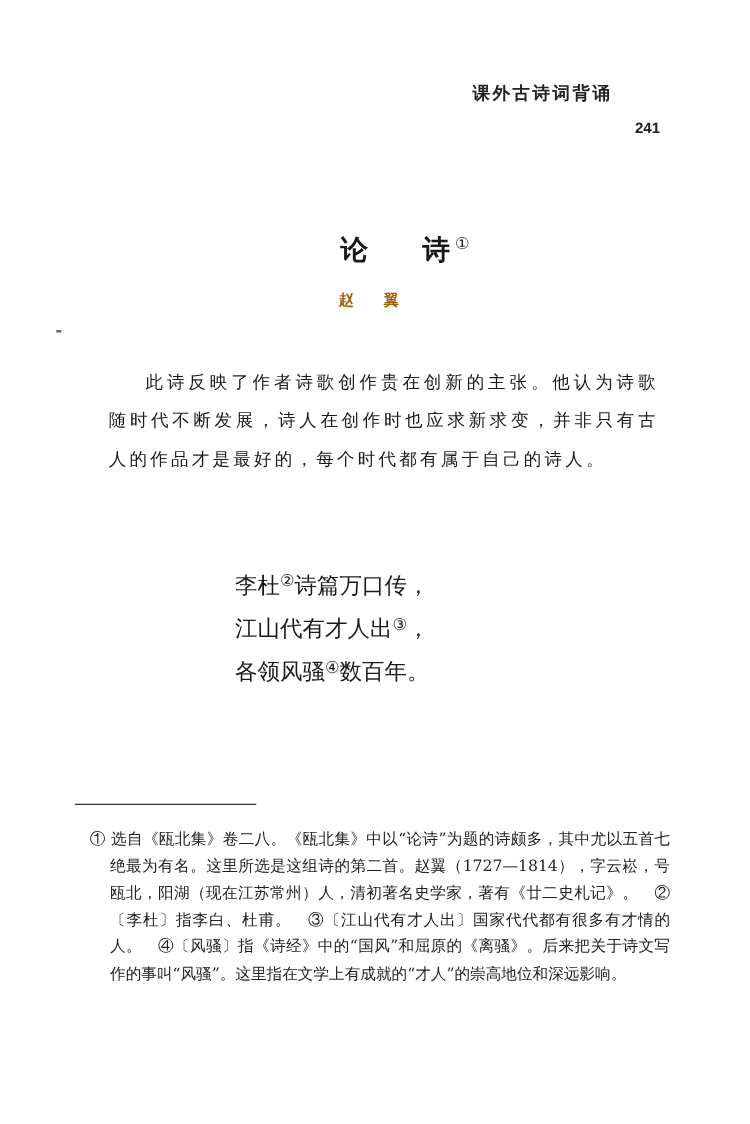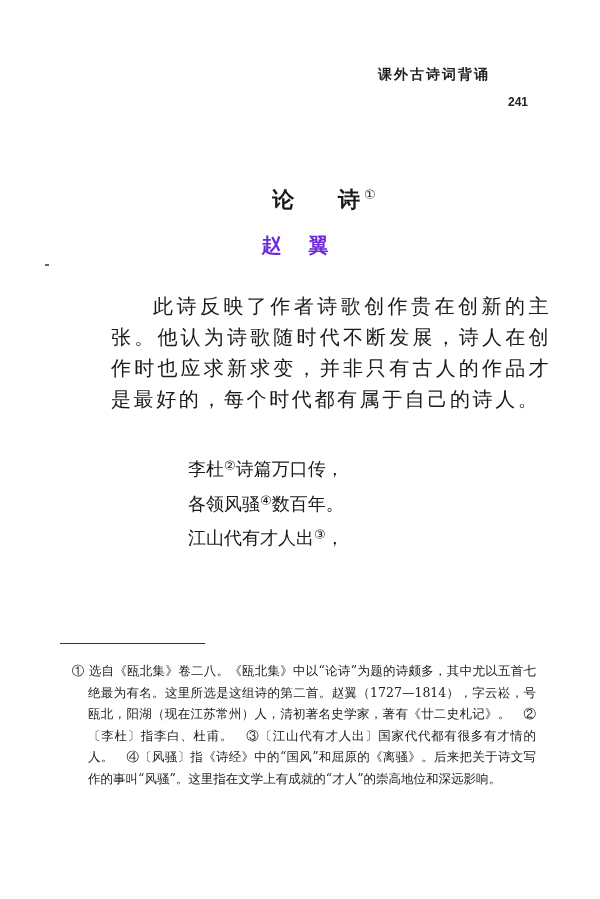--- a/index.html
+++ b/index.html
@@ -5,24 +5,24 @@
   html, body { margin: 0; padding: 0; background: #ffffff; }
   body { width: 600px; height: 899px; position: relative; overflow: hidden;
          font-family: "DejaVu Serif", "Liberation Serif", serif; color: #1a1a1a; }
   .header { position: absolute; top: 66px; right: 72px; display: flex; }
   .header-title { font-family: "DejaVu Sans", sans-serif; font-size: 14px; font-weight: bold; letter-spacing: 2px; color: #222; }
   .page-num { font-family: "Liberation Sans", sans-serif; font-size: 12px; font-weight: bold; margin-left: 18px; color: #222; margin-top: 29px; }
   .title { position: absolute; top: 185px; left: 0; width: 600px; text-align: center;
            font-family: "DejaVu Sans", sans-serif; font-size: 22px; font-weight: bold; letter-spacing: 18px; padding-left: 24px; }
   .title sup { font-size: 13px; font-weight: normal; letter-spacing: 0; vertical-align: 8px; margin-left: -14px; }
   .author { position: absolute; top: 232px; left: 0; width: 600px; text-align: center;
-            font-size: 20px; letter-spacing: 10px; font-weight: bold; color: #6d28d9; }
+            font-size: 12px; letter-spacing: 10px; font-weight: bold; color: #a16207; }
   .mark { position: absolute; left: 45px; top: 264px; width: 4px; height: 2px; background: #666; }
-  .intro { position: absolute; top: 291px; left: 87px; width: 440px; font-size: 20px; line-height: 31px;
-           letter-spacing: 2.6px; text-align: justify; margin-left: 24px; }
+  .intro { position: absolute; top: 291px; left: 87px; width: 440px; font-size: 14px; line-height: 31px;
+           letter-spacing: 2.6px; text-align: justify; }
   .intro p { margin: 0; text-indent: 2.1em; }
   .poem { position: absolute; top: 450px; left: 188px; font-family: "DejaVu Sans", sans-serif; font-size: 18px; line-height: 31.5px; }
   .poem div { white-space: nowrap; }
   .poem sup { font-size: 13px; vertical-align: 5px; }
   .rule { position: absolute; top: 643px; left: 60px; width: 145px; height: 1px; background: #333; }
   .notes { position: absolute; top: 660px; left: 88px; width: 448px; font-size: 12.5px; line-height: 21.6px; text-align: justify; color: #222; }
   .notes p { margin: 0; text-indent: -1.3em; padding-left: 0; }
 </style>
 </head>
 <body>
@@ -37,21 +37,21 @@
 <div class="author">赵 翼</div>
 
 <div class="mark"></div>
 
 <div class="intro">
   <p>此诗反映了作者诗歌创作贵在创新的主张。他认为诗歌随时代不断发展，诗人在创作时也应求新求变，并非只有古人的作品才是最好的，每个时代都有属于自己的诗人。</p>
 </div>
 
 <div class="poem">
   <div><span>李杜</span><sup>②</sup><span>诗篇万口传，</span></div>
+  <div><span>江山代有才人出</span><sup>③</sup><span>，</span></div>
   <div><span>各领风骚</span><sup>④</sup><span>数百年。</span></div>
-  <div><span>江山代有才人出</span><sup>③</sup><span>，</span></div>
 </div>
 
 <div class="rule"></div>
 
 <div class="notes">
   <p>① 选自《瓯北集》卷二八。《瓯北集》中以“论诗”为题的诗颇多，其中尤以五首七绝最为有名。这里所选是这组诗的第二首。赵翼（1727—1814），字云崧，号瓯北，阳湖（现在江苏常州）人，清初著名史学家，著有《廿二史札记》。　②〔李杜〕指李白、杜甫。　③〔江山代有才人出〕国家代代都有很多有才情的人。　④〔风骚〕指《诗经》中的“国风”和屈原的《离骚》。后来把关于诗文写作的事叫“风骚”。这里指在文学上有成就的“才人”的崇高地位和深远影响。</p>
 </div>
 
 </body></html>

